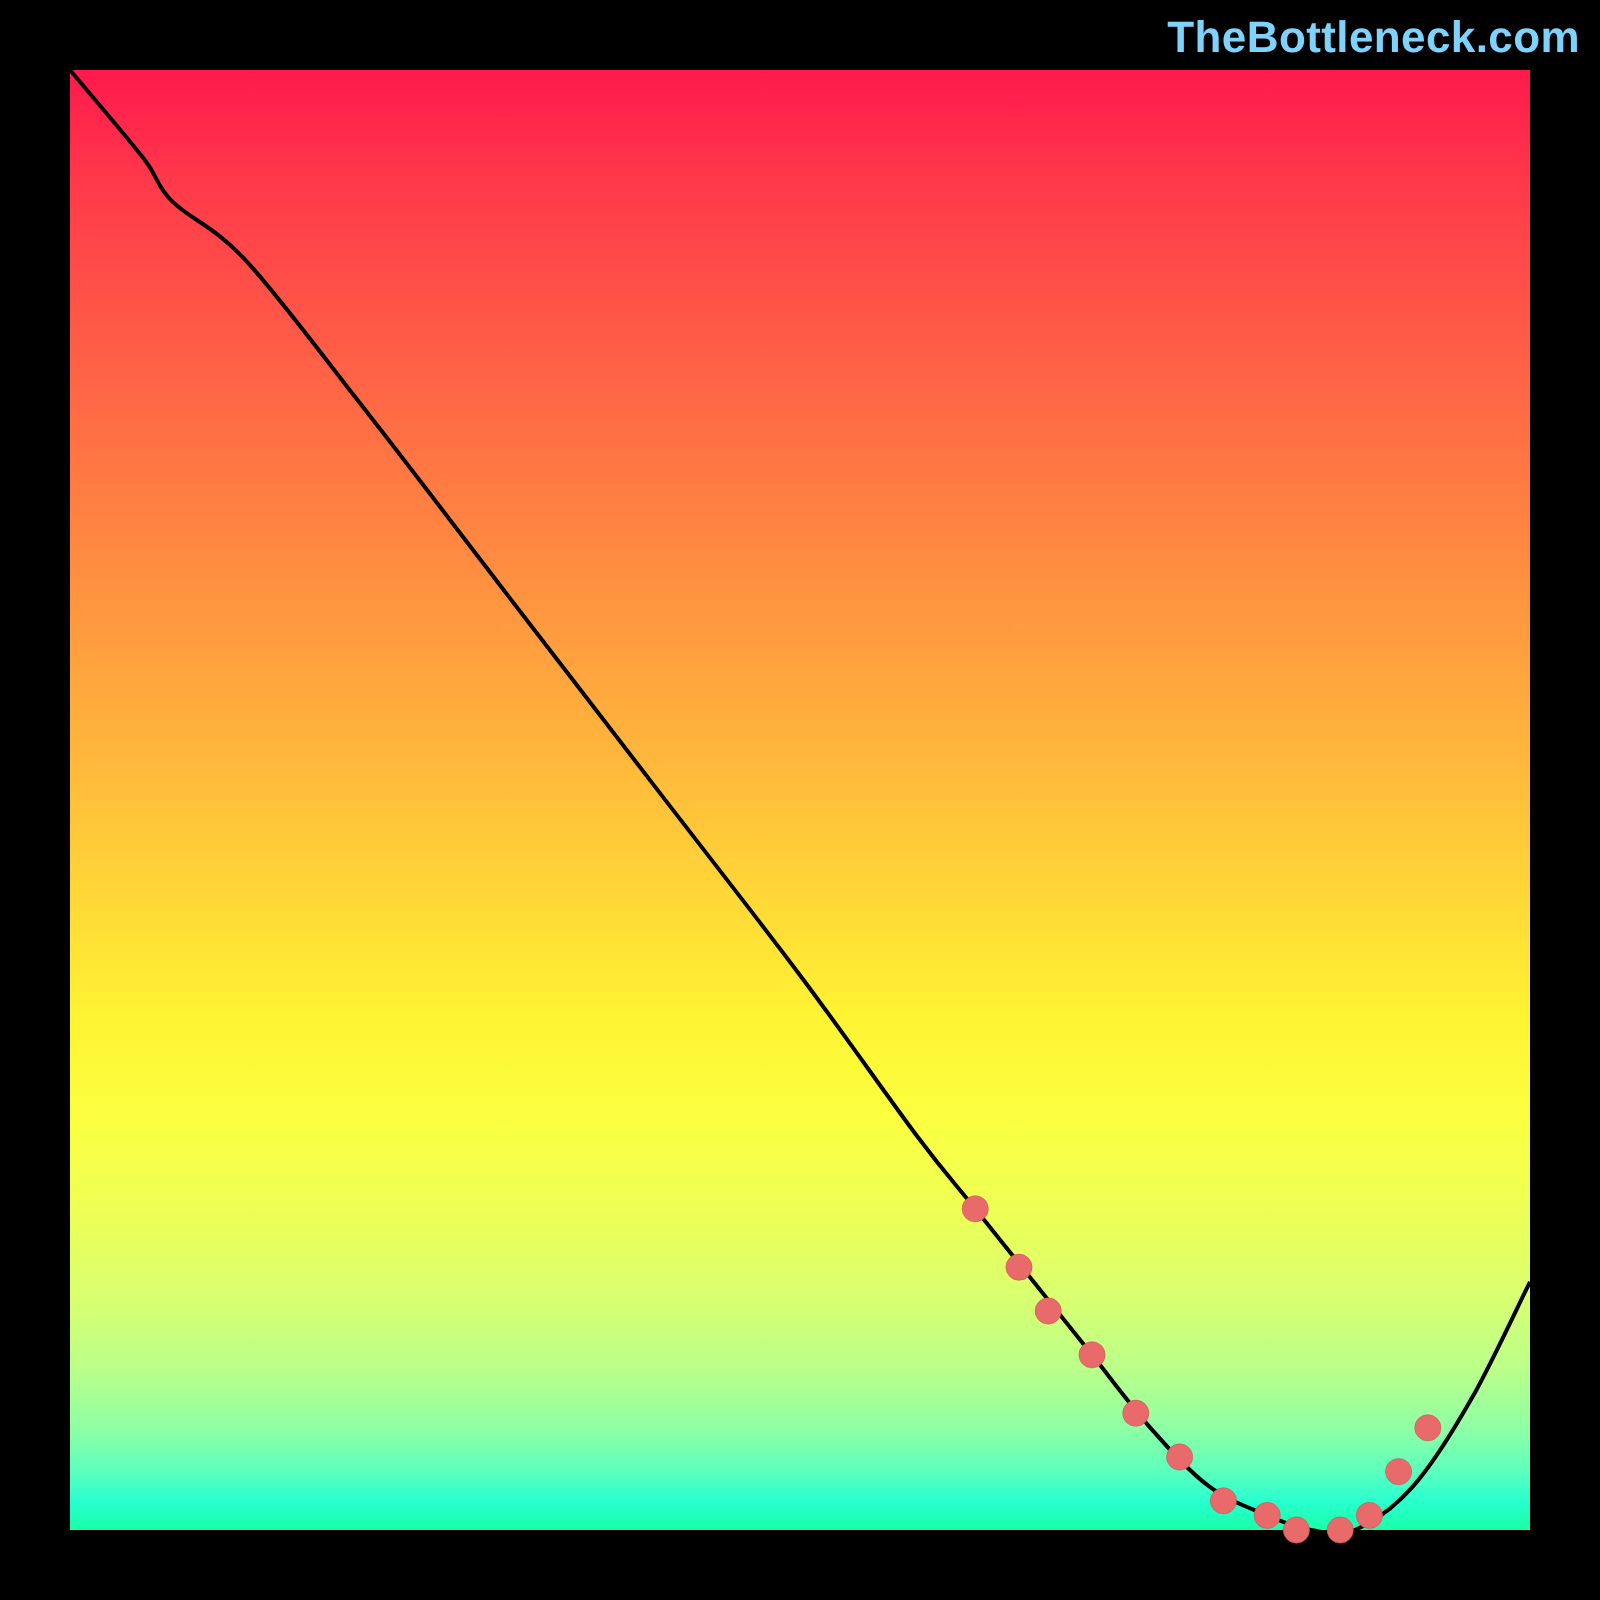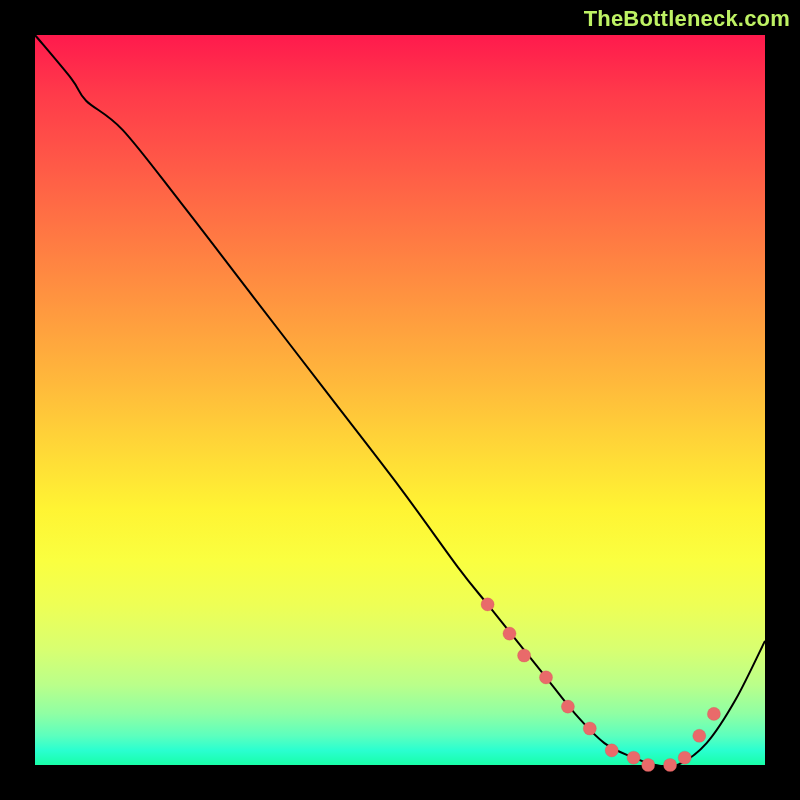--- a/index.html
+++ b/index.html
@@ -16,21 +16,21 @@
     width: 800px;
     height: 800px;
     background: #000;
   }
   .watermark {
     position: absolute;
     top: 6px;
     right: 10px;
     font-size: 22px;
     font-weight: 600;
-    color: #bef264;
+    color: #7dd3fc;
     letter-spacing: 0.2px;
     user-select: none;
   }
   .plot {
     position: absolute;
     left: 35px;
     top: 35px;
     width: 730px;
     height: 730px;
   }

